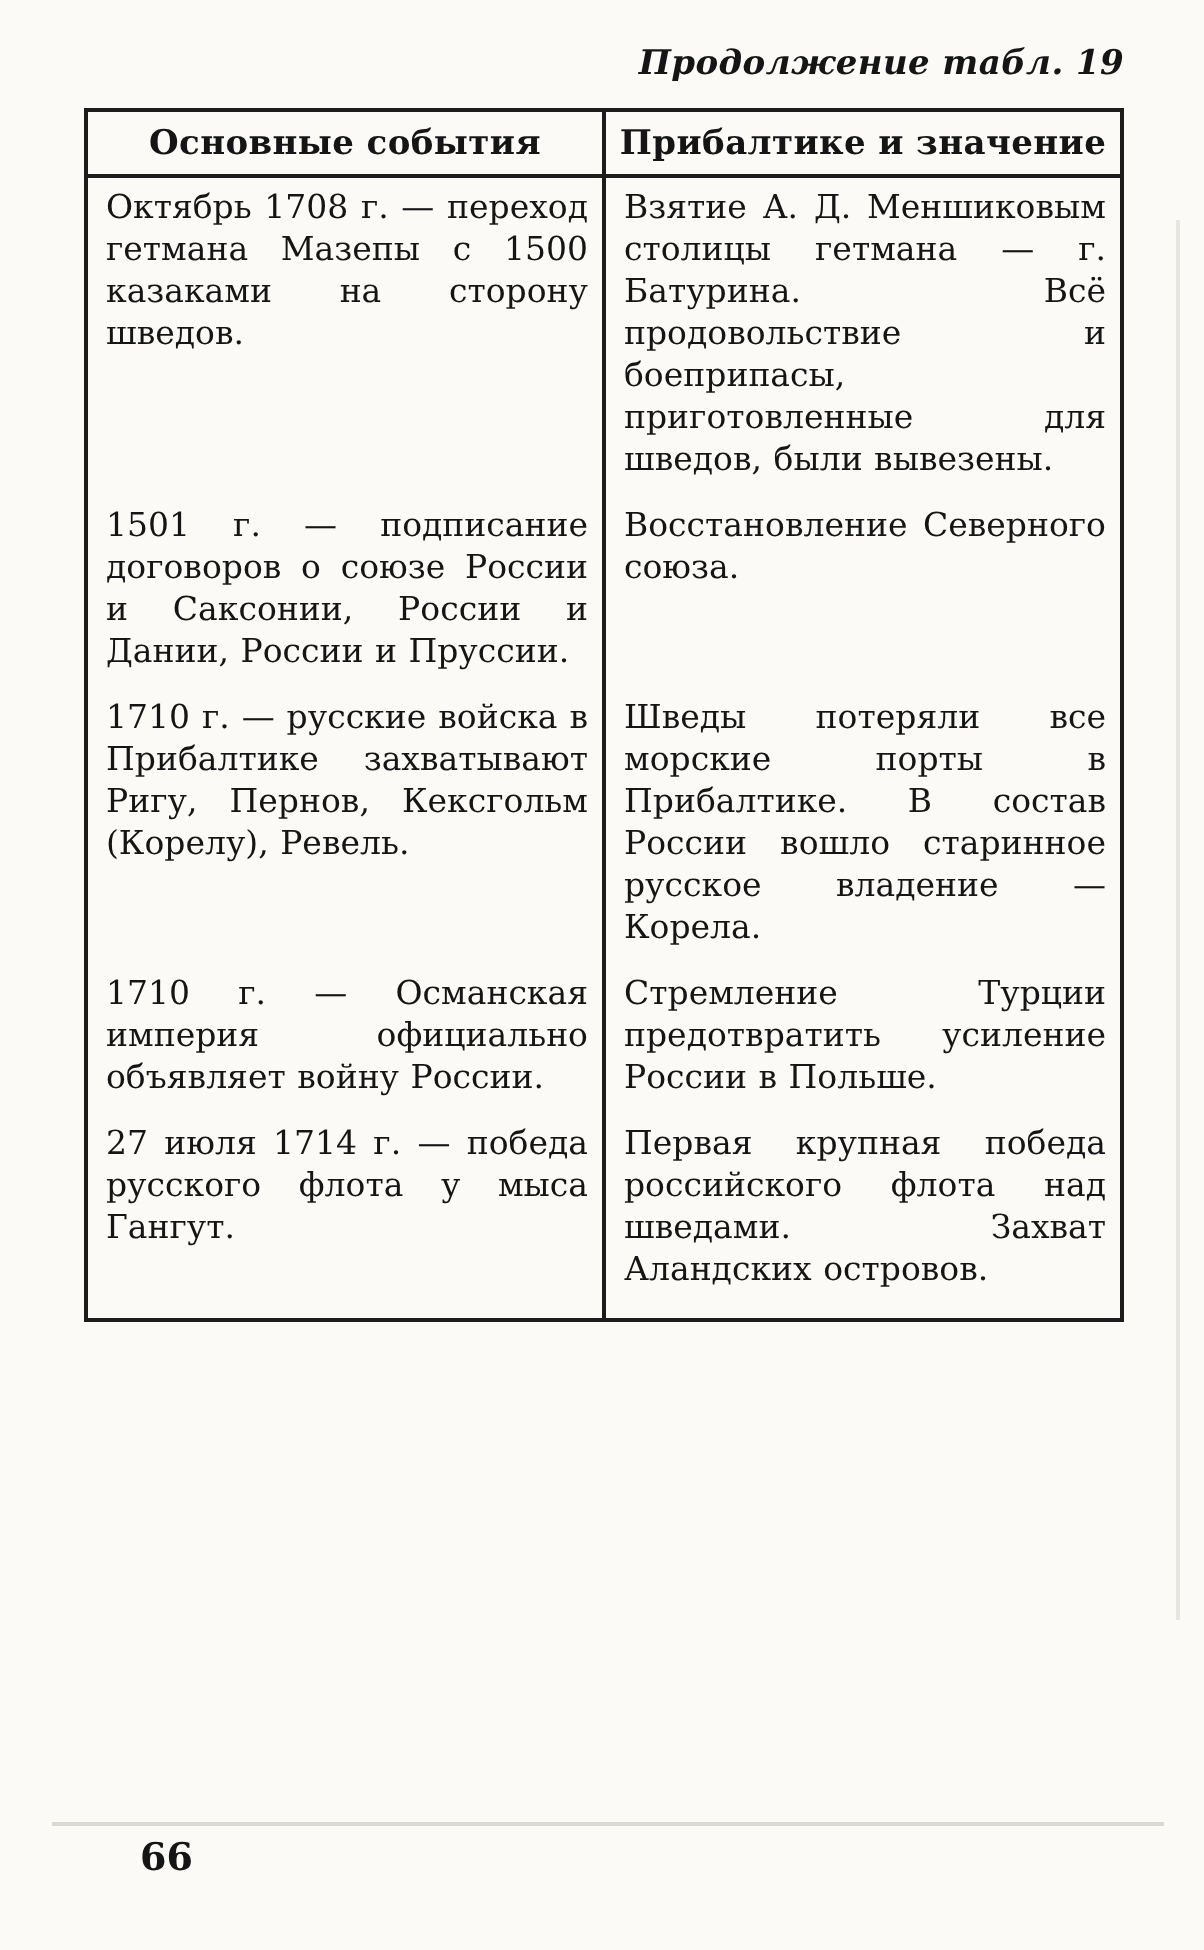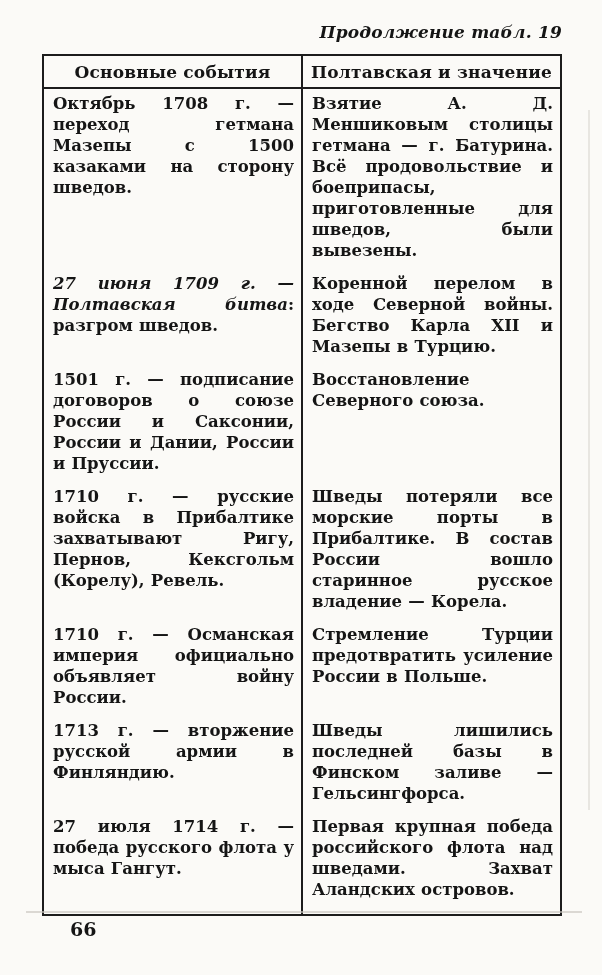--- a/index.html
+++ b/index.html
@@ -41,21 +41,21 @@
     padding: 6px 4px 5px 4px;
     font-size: 17px;
     font-weight: bold;
     letter-spacing: 0.2px;
   }
   table.events td {
     vertical-align: top;
     text-align: justify;
     font-size: 16.5px;
     line-height: 21px;
-    font-weight: bold;
+    font-weight: normal;
     padding: 4px 7px 8px 9px;
     border-top: none;
     border-bottom: none;
     word-spacing: 0.5px;
   }
   table.events tbody tr:last-child td { padding-bottom: 14px; }
   .it { font-style: italic; }
   .page-number {
     position: absolute;
     left: 42px;
@@ -87,47 +87,39 @@
 </head>
 <body>
 
 <div class="page">
   <div class="continuation">Продолжение табл. 19</div>
 
   <table class="events">
     <thead>
       <tr>
         <th>Основные события</th>
-        <th>Полтавская и значение</th>
+        <th>Прибалтике и значение</th>
       </tr>
     </thead>
     <tbody id="table-body">
         <tr>
           <td><span>Октябрь 1708 г. — переход гетмана Мазепы с 1500 казаками на сторону шведов.</span></td>
           <td>Взятие А. Д. Меншиковым столицы гетмана — г. Батурина. Всё продовольствие и боеприпасы, приготовленные для шведов, были вывезены.</td>
-        </tr>
-        <tr>
-          <td><span class="it">27 июня 1709 г. — Полтавская битва</span><span>: разгром шведов.</span></td>
-          <td>Коренной перелом в ходе Северной войны. Бегство Карла XII и Мазепы в Турцию.</td>
         </tr>
         <tr>
           <td><span>1501 г. — подписание договоров о союзе России и Саксонии, России и Дании, России и Пруссии.</span></td>
           <td>Восстановление Северного союза.</td>
         </tr>
         <tr>
           <td><span>1710 г. — русские войска в Прибалтике захватывают Ригу, Пернов, Кексгольм (Корелу), Ревель.</span></td>
           <td>Шведы потеряли все морские порты в Прибалтике. В состав России вошло старинное русское владение — Корела.</td>
         </tr>
         <tr>
           <td><span>1710 г. — Османская империя официально объявляет войну России.</span></td>
           <td>Стремление Турции предотвратить усиление России в Польше.</td>
-        </tr>
-        <tr>
-          <td><span>1713 г. — вторжение русской армии в Финляндию.</span></td>
-          <td>Шведы лишились последней базы в Финском заливе — Гельсингфорса.</td>
         </tr>
         <tr>
           <td><span>27 июля 1714 г. — победа русского флота у мыса Гангут.</span></td>
           <td>Первая крупная победа российского флота над шведами. Захват Аландских островов.</td>
         </tr>
       </tbody>
   </table>
 
   <div class="page-number">66</div>
 

